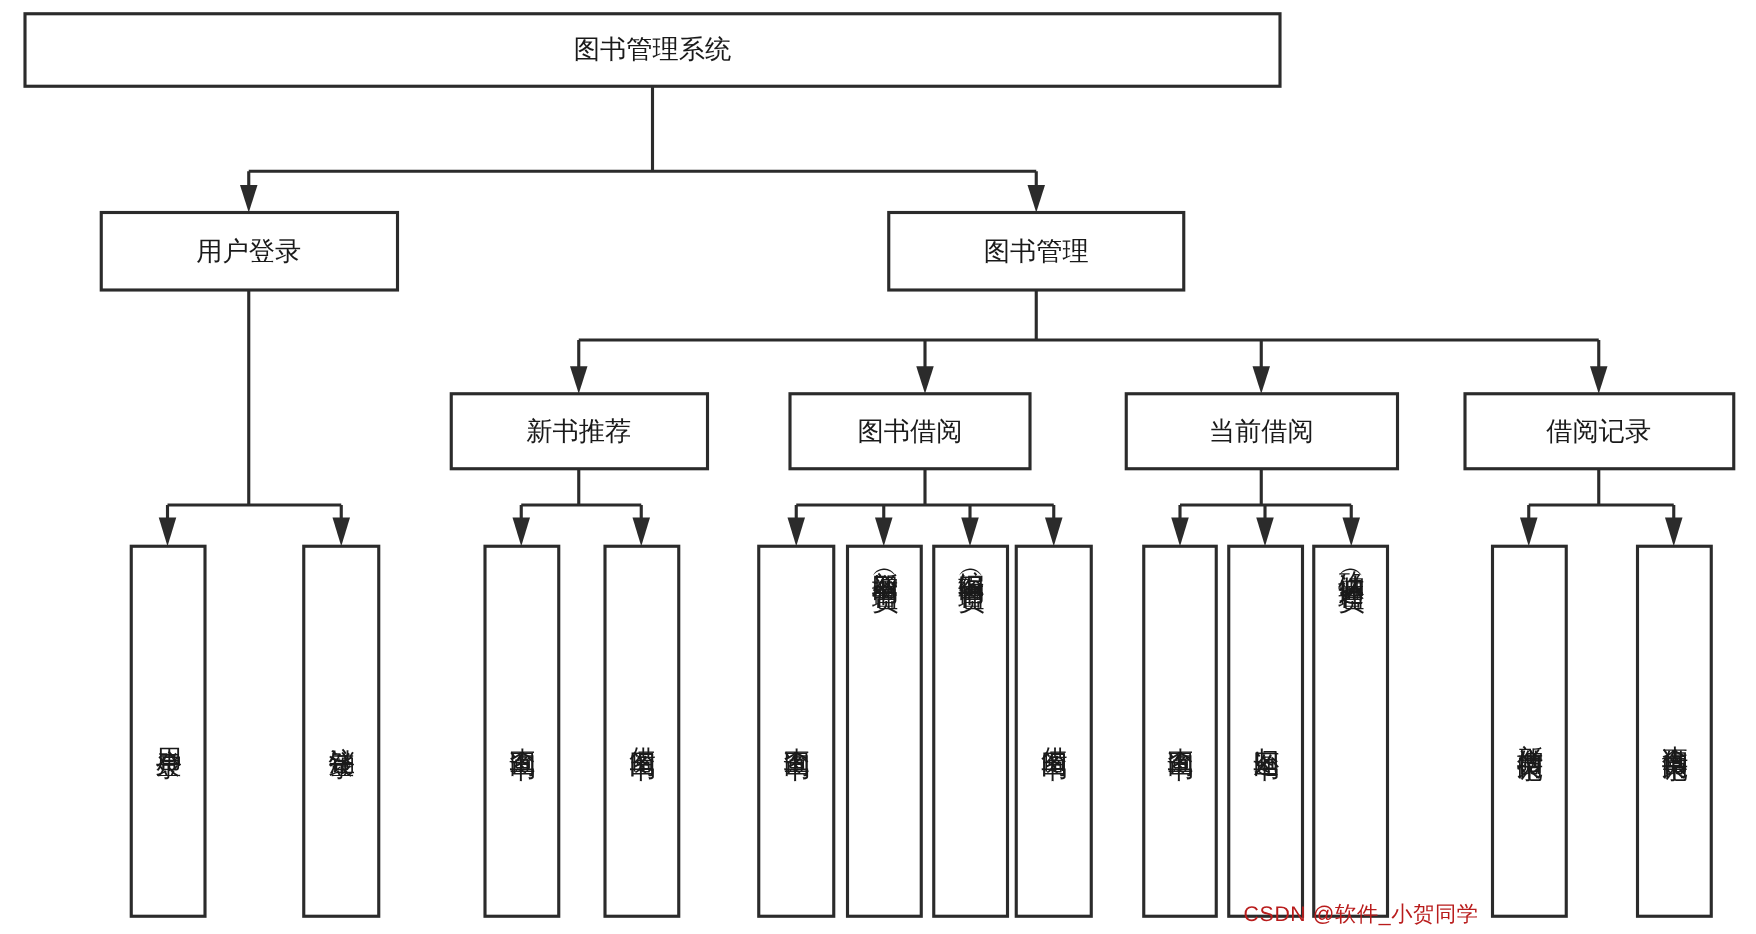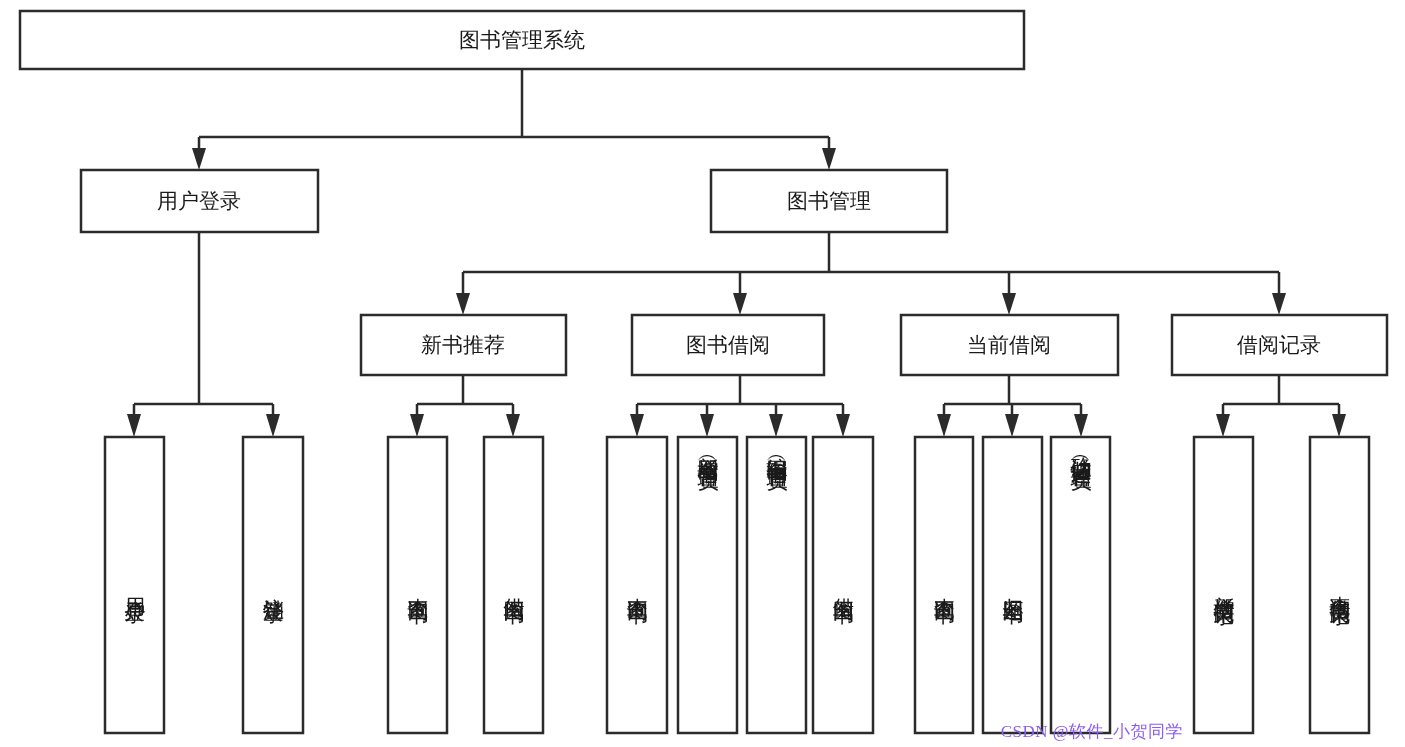--- a/index.html
+++ b/index.html
@@ -28,23 +28,23 @@
     white-space:nowrap;
   }
   .leaf-wrap{
     position:absolute;
     display:flex;align-items:center;justify-content:center;
     pointer-events:none;
   }
   .watermark{
     position:absolute;
     right:8px;bottom:4px;
-    font-family:Liberation Serif, serif;
+    font-family:Liberation Sans, sans-serif;
     font-size:17px;
-    color:#8b5cf6;
+    color:#b91c1c;
     letter-spacing:0.5px;
     white-space:nowrap;
   }
 </style>
 </head>
 <body>
 
 <div id="diagram-root">
 
   <svg class="canvas" viewBox="0 0 1405 747">

